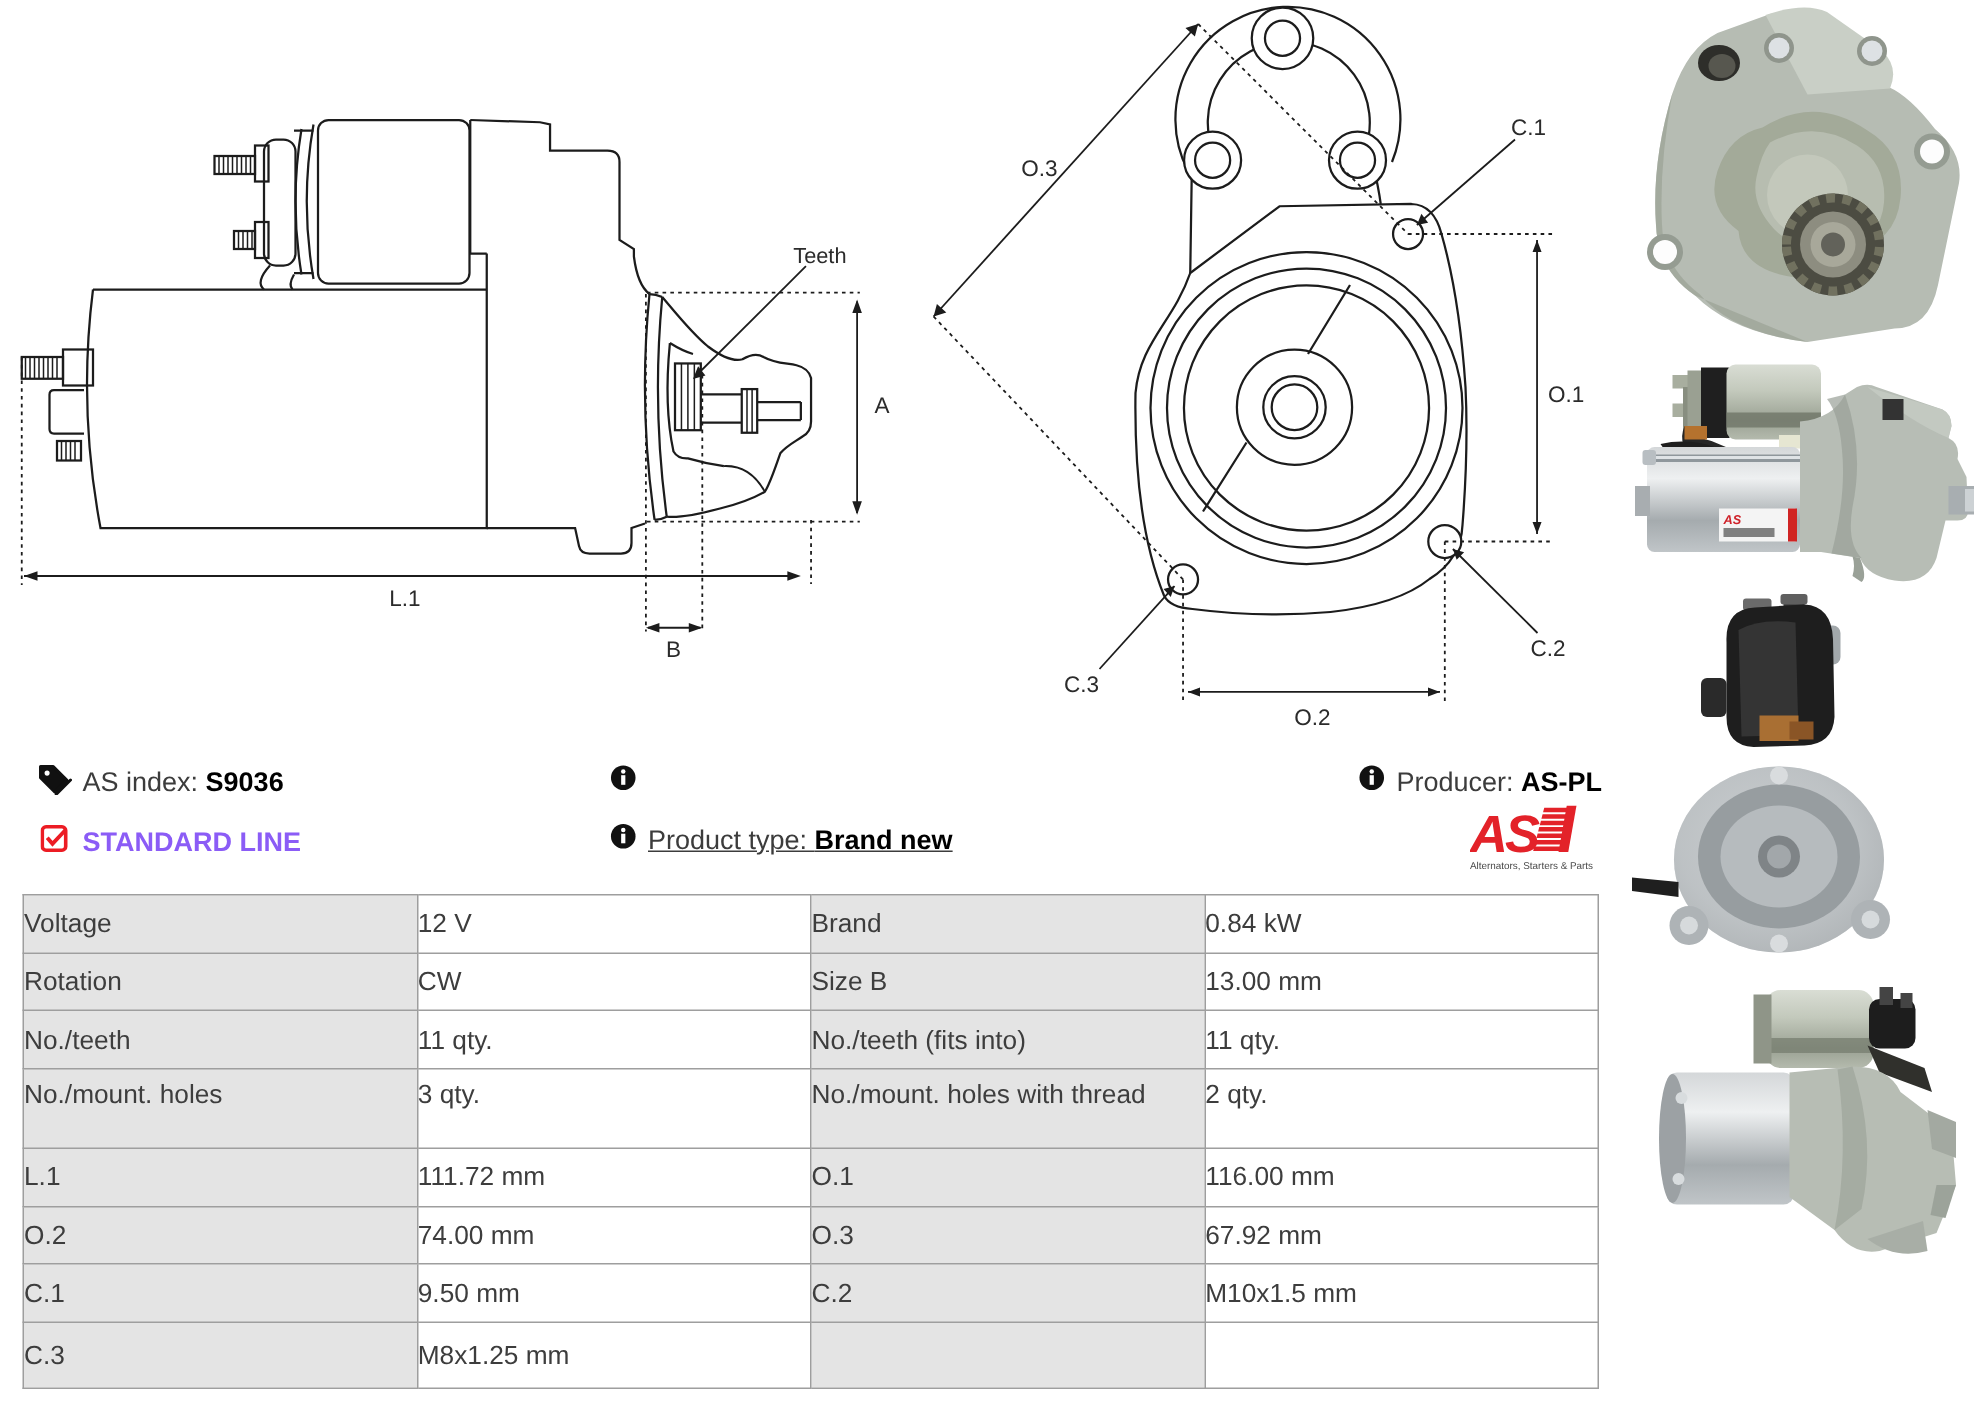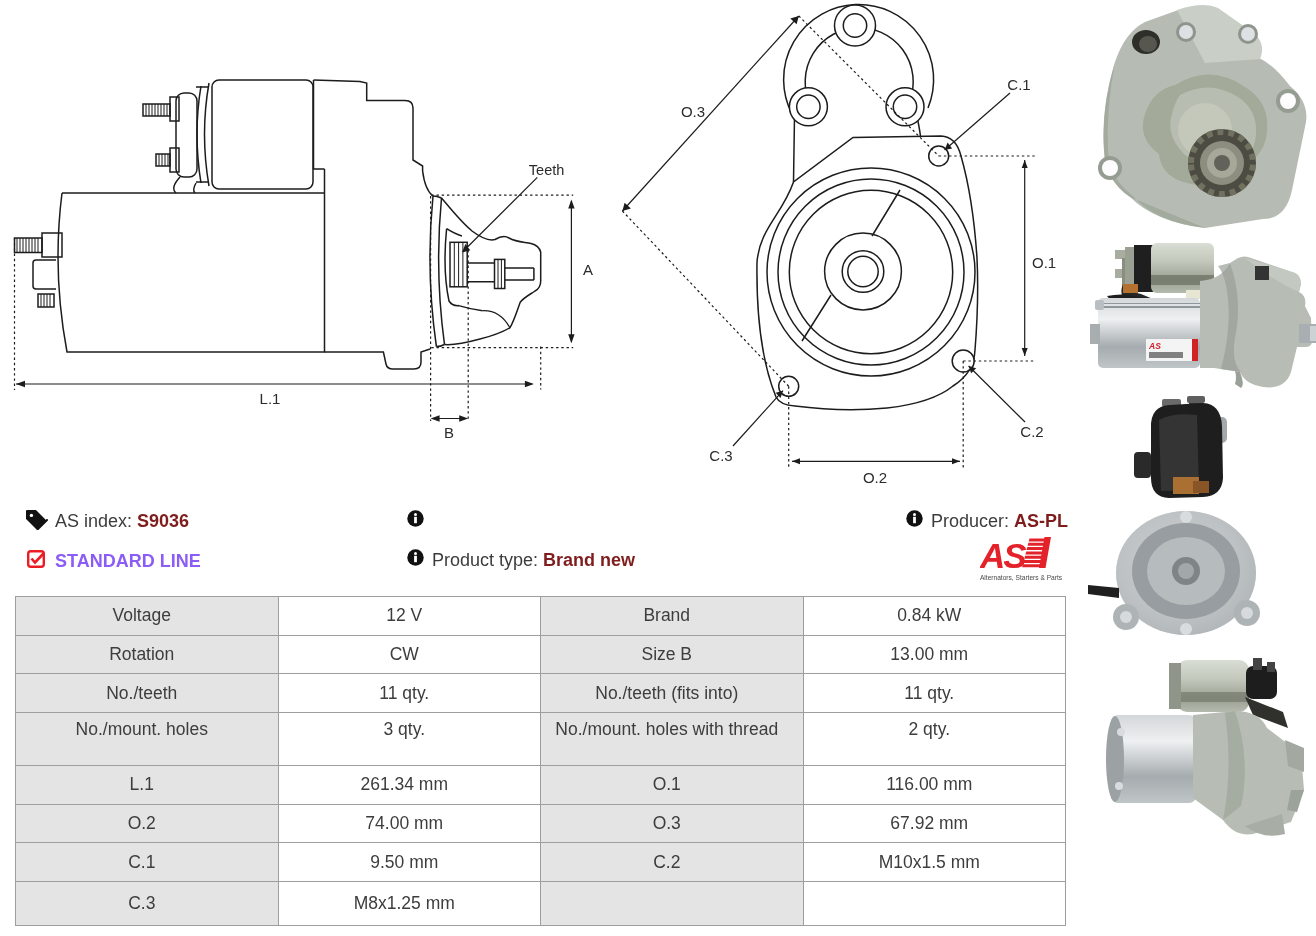--- a/index.html
+++ b/index.html
@@ -1,27 +1,27 @@
 <!DOCTYPE html>
 <html><head>
 <meta charset="utf-8">
 <style>
   html,body{margin:0;padding:0;background:#fff;}
   #page{position:relative;width:1316px;height:936px;background:#fff;overflow:hidden;
         font-family:"Liberation Sans",sans-serif;}
   .abs{position:absolute;}
   
   .inforow{position:absolute;font-size:18px;color:#3c3c3c;white-space:nowrap;}
-  .inforow b{color:#7f1d1d;}
+  .inforow b{color:#000000;}
   .red{color:#8b5cf6;font-weight:bold;}
   
   table.spec{position:absolute;left:15px;top:596px;width:1051px;border-collapse:collapse;
              table-layout:fixed;font-size:17.5px;color:#3d3d3d;}
   table.spec td{border:1px solid #9e9e9e;width:25%;height:37.65px;padding:0 10px 0 0;
-                text-align:center;vertical-align:middle;}
+                text-align:left;vertical-align:middle;}
   table.spec td.l{background:#e4e4e4;}
   table.spec td.pad{padding-top:6px;vertical-align:top;}
   table.spec tr.last td{height:42.7px;}
 </style>
 </head>
 <body>
 <div id="page">
 
 <svg class="abs" style="left:0;top:0" width="1080" height="500" viewBox="0 0 1080 500" fill="none" stroke="#1c1c1c" stroke-width="1.5">
 
@@ -313,21 +313,21 @@
   <circle cx="8.5" cy="8.5" r="8.2" fill="#111"></circle>
   <rect x="7.1" y="6.8" width="2.8" height="6.4" fill="#fff"></rect>
   <circle cx="8.5" cy="4.4" r="1.5" fill="#fff"></circle>
 </svg>
 
 <svg class="abs" style="left:407px;top:549px" width="17" height="17" viewBox="0 0 17 17">
   <circle cx="8.5" cy="8.5" r="8.2" fill="#111"></circle>
   <rect x="7.1" y="6.8" width="2.8" height="6.4" fill="#fff"></rect>
   <circle cx="8.5" cy="4.4" r="1.5" fill="#fff"></circle>
 </svg>
-<div class="inforow" style="left:432px;top:550px;">Product type: <b>Brand new</b></div>
+<div class="inforow" style="left:432px;top:550px;text-decoration:underline;">Product type: <b>Brand new</b></div>
 
 <svg class="abs" style="left:906px;top:510px" width="17" height="17" viewBox="0 0 17 17">
   <circle cx="8.5" cy="8.5" r="8.2" fill="#111"></circle>
   <rect x="7.1" y="6.8" width="2.8" height="6.4" fill="#fff"></rect>
   <circle cx="8.5" cy="4.4" r="1.5" fill="#fff"></circle>
 </svg>
 <div class="inforow" style="left:931px;top:511px;">Producer: <b>AS-PL</b></div>
 
 <svg class="abs" style="left:980px;top:537px" width="92" height="45" viewBox="0 0 92 45">
   <g fill="#e32229">
@@ -365,21 +365,21 @@
           <td>11 qty.</td>
         </tr>
   <tr style="height:53.2px;">
           <td class="l pad">No./mount. holes</td>
           <td class="pad">3 qty.</td>
       <td class="l pad">No./mount. holes with thread</td>
           <td class="pad">2 qty.</td>
         </tr>
   <tr>
           <td class="l">L.1</td>
-          <td>261.34 mm</td>
+          <td>111.72 mm</td>
           <td class="l">O.1</td>
           <td>116.00 mm</td>
         </tr>
   <tr>
           <td class="l">O.2</td>
           <td>74.00 mm</td>
           <td class="l">O.3</td>
           <td>67.92 mm</td>
         </tr>
   <tr>

